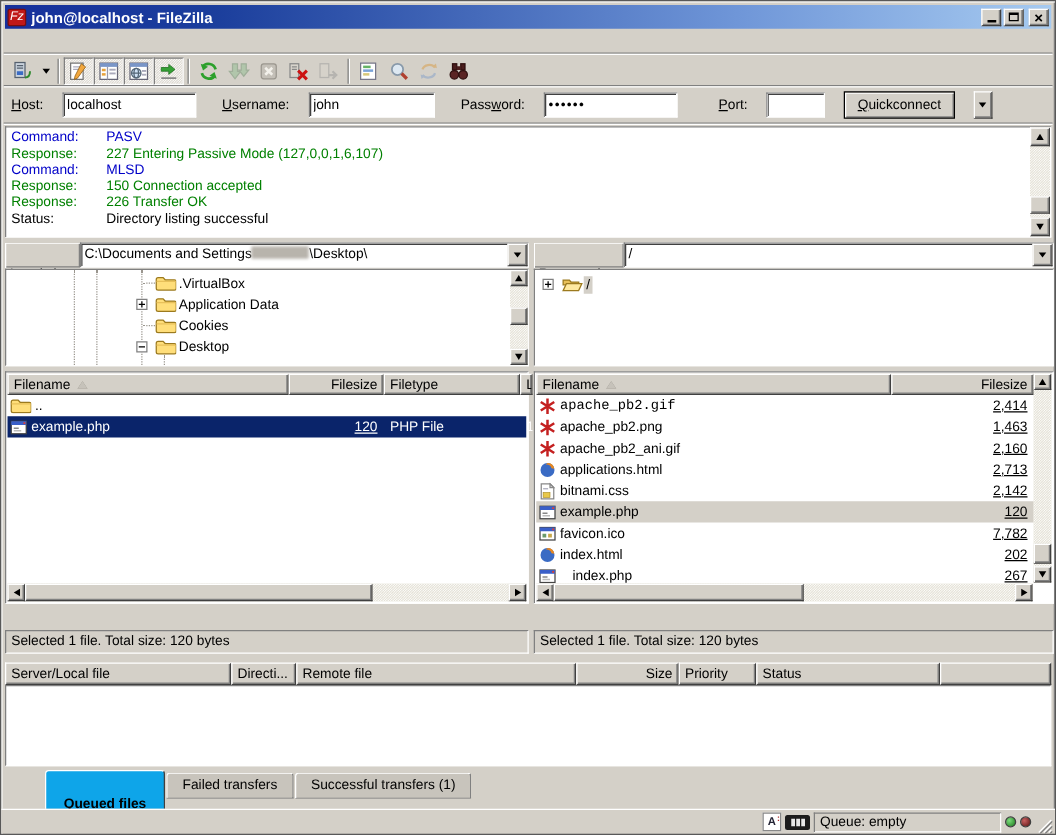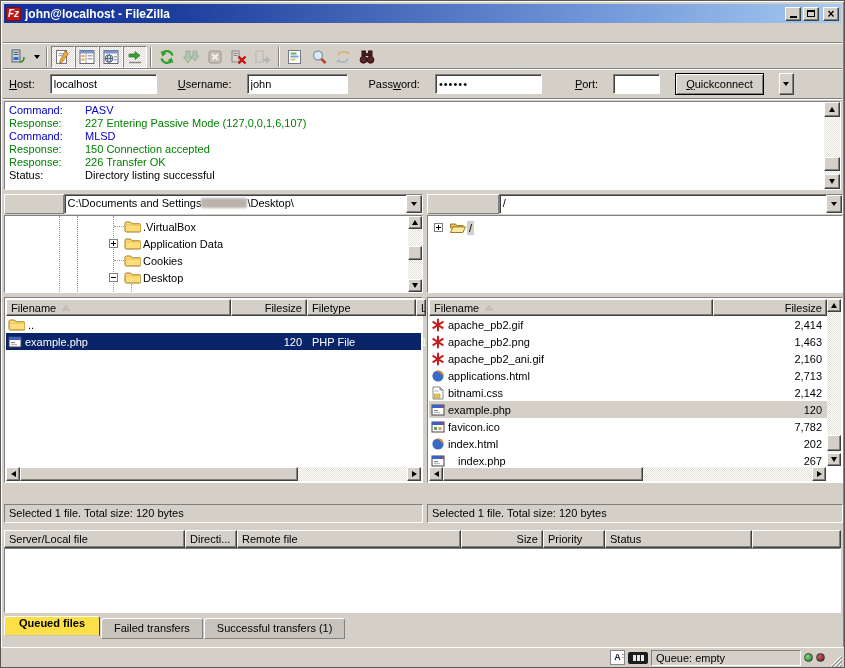--- a/index.html
+++ b/index.html
@@ -12,21 +12,21 @@
     overflow:hidden;
   }
   .abs{position:absolute;}
   .sunken{border:1px solid;border-color:#808080 #fff #fff #808080;}
   .field{border:1px solid;border-color:#808080 #fff #fff #808080;box-shadow:inset 1px 1px 0 #404040;background:#fff;}
   .groove{height:2px;border-top:1px solid #808080;border-bottom:1px solid #fff;}
   
   #titlebar{left:3px;top:3px;right:3px;height:19px;display:flex;align-items:center;padding:0 2px;
     background:linear-gradient(to right,#16309c,#1b3e9c 20%,#6f96d8 70%,#a6caf0);}
   #applogo{width:15px;height:14px;background:#c01818;border:1px solid #7a0e0e;border-radius:2px;
-    color:#fff;font-weight:bold;font-style:italic;font-size:10px;line-height:12px;text-align:center;margin-right:4px;}
+    color:#fff;font-weight:normal;font-style:italic;font-size:10px;line-height:12px;text-align:center;margin-right:4px;}
   #titletext{color:#fff;font-weight:bold;font-size:12px;flex:1;white-space:nowrap;}
   .winbtn{width:16px;height:14px;margin-left:2px;display:flex;align-items:center;justify-content:center;
     font-size:11px;font-weight:bold;line-height:10px;color:#000;background:#D4D0C8;
     border:1px solid;border-color:#fff #404040 #404040 #fff;box-shadow:inset -1px -1px 0 #808080;}
   .minglyph{width:7px;height:2px;background:#000;margin-top:7px;}
   .maxglyph{width:8px;height:7px;border:1px solid #000;border-top-width:2px;}
   
   #menubar{left:3px;top:23px;right:3px;height:18px;display:flex;align-items:center;}
   .menuitem{padding:2px 7px;}
   
@@ -94,30 +94,30 @@
   .listpanel{top:296px;height:186px;background:#fff;}
   .lheader{position:absolute;left:1px;right:1px;top:1px;height:17px;display:flex;background:#D4D0C8;}
   .hcell{flex:none;padding:2px 4px;background:#D4D0C8;border:1px solid;border-color:#fff #404040 #404040 #fff;
     box-shadow:inset -1px -1px 0 #808080;white-space:nowrap;overflow:hidden;display:flex;align-items:center;gap:6px;}
   .hcell.right{justify-content:flex-end;}
   .sortarrow{width:0;height:0;border-left:4px solid transparent;border-right:4px solid transparent;border-bottom:6px solid #c6c2ba;filter:drop-shadow(0 0 0.4px #8a867e);}
   .rows{position:absolute;left:1px;top:18px;}
   .frow{display:flex;height:17px;align-items:center;white-space:nowrap;}
   .frow .fname{display:flex;align-items:center;gap:3px;padding-left:2px;overflow:hidden;flex:none;}
   .fcell{flex:none;padding:0 5px;overflow:hidden;}
-  .fcell.right{text-align:right;}
+  .fcell.right{text-align:right;text-decoration:underline;}
   .sel-active{background:#0A246A;color:#fff;}
   .statusline{top:503px;height:19px;border:1px solid;border-color:#808080 #fff #fff #808080;padding:2px 4px;white-space:nowrap;overflow:hidden;background:#D4D0C8;}
   
   #queuehdr{left:3px;top:529px;right:3px;height:18px;display:flex;background:#D4D0C8;}
   #queuebody{left:3px;top:547px;right:3px;height:65px;background:#fff;}
   
   #tabs{left:3px;top:615px;right:3px;height:23px;display:flex;align-items:flex-start;gap:1px;}
   .tab{padding:3px 12px 4px;background:#c8c4bc;border:1px solid;border-color:#fff #808080 #808080 #fff;border-radius:3px 3px 0 0;margin-top:2px;}
-  .tab.active{background:#fde047;font-weight:bold;margin-top:0;padding:0 14px 6px;border-color:#fff #404040 #c8c4bc #fff;}
+  .tab.active{background:#0ea5e9;font-weight:bold;margin-top:0;padding:20px 14px 6px;border-color:#fff #404040 #c8c4bc #fff;margin-left:32px;}
   
   #statusbar{left:0;right:0;bottom:0;height:20px;border-top:1px solid #fff;background:#D4D0C8;display:flex;align-items:center;justify-content:flex-end;padding:0 2px;gap:3px;}
   #queuestatus{width:150px;height:16px;border:1px solid;border-color:#808080 #fff #fff #808080;padding:1px 4px;white-space:nowrap;}
   .led{width:9px;height:9px;border-radius:50%;border:1px solid #404040;}
   .led.green{background:radial-gradient(circle at 35% 35%,#7adc7a,#1e7a1e);}
   .led.red{background:radial-gradient(circle at 35% 35%,#c86060,#5a1414);}
   #grip{width:14px;height:14px;align-self:flex-end;}
   .badge{width:20px;height:12px;background:#1c1c1c;border-radius:2px;display:flex;align-items:center;justify-content:center;gap:1px;}
   .badge i{display:block;width:3px;height:6px;background:#e8e8e8;}
   .ascii{width:15px;height:15px;background:#fff;border:1px solid #888;font-size:9px;font-weight:bold;text-align:center;line-height:13px;color:#223;position:relative;}
@@ -476,21 +476,21 @@
       <div class="hcell" style="width:284px;">
           <span>Filename</span>
           <span class="sortarrow"></span>
         </div>
       <div class="hcell right" style="flex:1;">
           <span>Filesize</span>
         </div>
     </div>
     <div class="rows" style="right:15px;">
       <div class="frow">
-        <span class="fname" style="width:284px;">
+        <span class="fname" style="width:284px;font-family:Liberation Mono, monospace;">
             <svg width="14" height="14" viewBox="0 0 14 14">
               <path d="M7 0.8 v12.4 M1.6 3.6 l10.8 6.8 M12.4 3.6 l-10.8 6.8" stroke="#c42020" stroke-width="2"></path>
             </svg>
             <span>apache_pb2.gif</span>
           </span>
         <span class="fcell right" style="flex:1;">2,414</span>
       </div>
       <div class="frow">
         <span class="fname" style="width:284px;">
             <svg width="14" height="14" viewBox="0 0 14 14">

